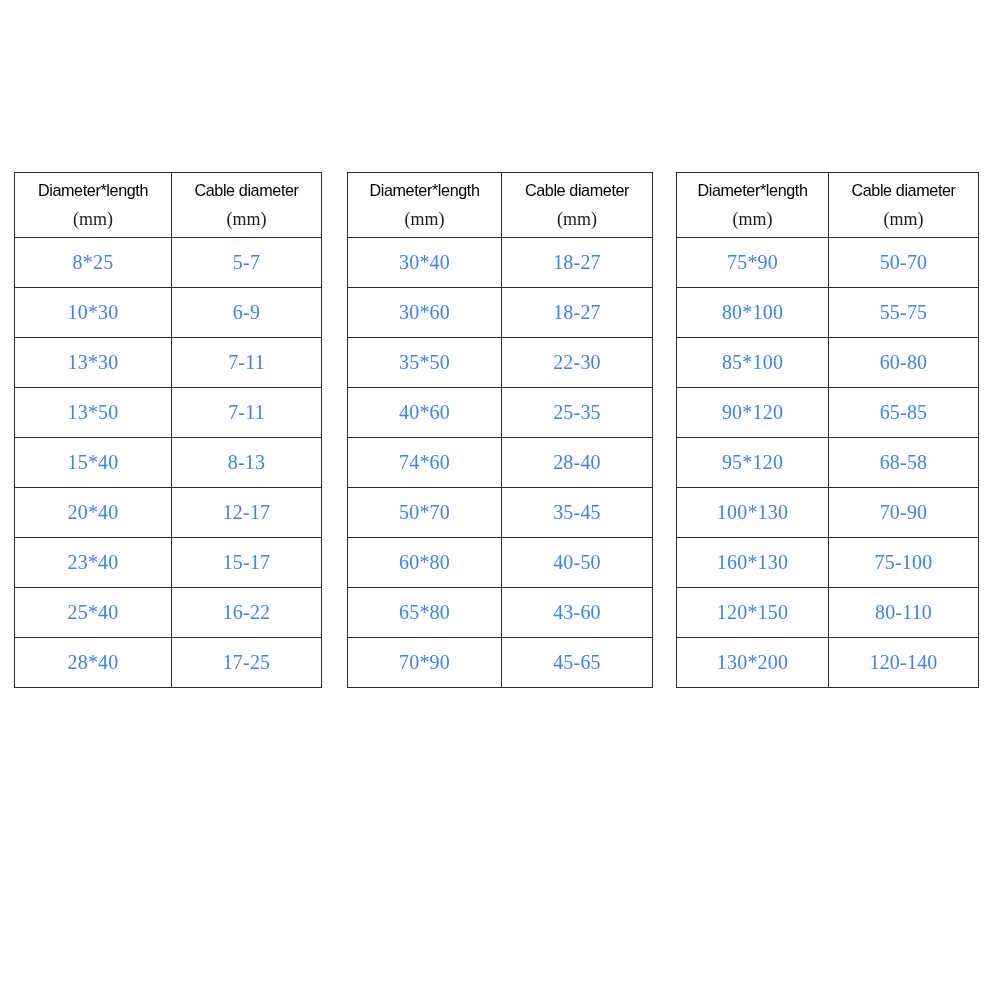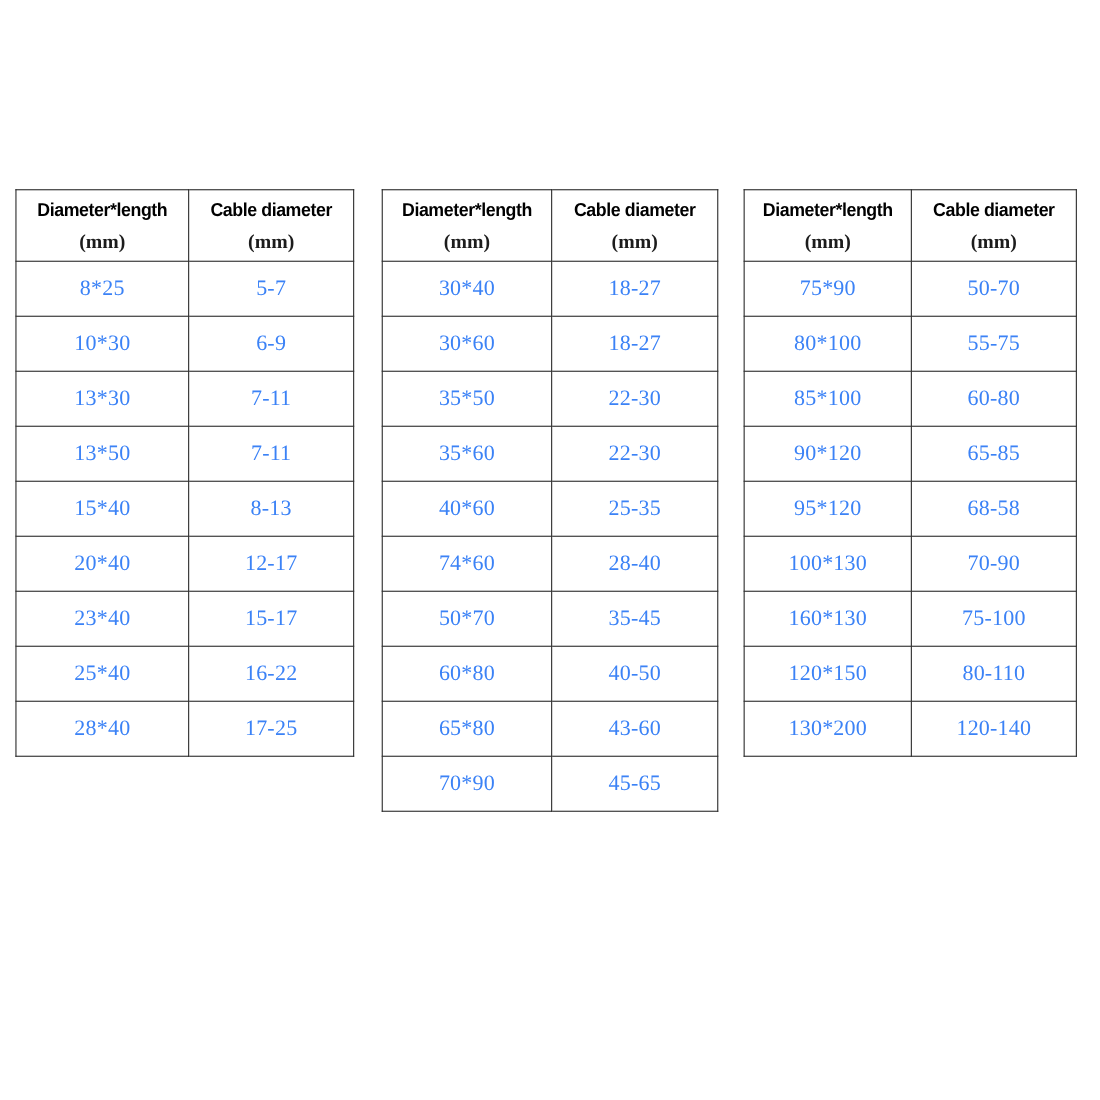--- a/index.html
+++ b/index.html
@@ -35,21 +35,21 @@
     border: 1.6px solid #2b2b2b;
     text-align: center;
     vertical-align: middle;
     padding: 0;
     background: #ffffff;
   }
 
   
   .spec-table th {
     height: 64px;
-    font-weight: bold;
+    font-weight: normal;
     line-height: 1.12;
   }
   .hdr-main {
     display: block;
     font-family: "Liberation Sans", sans-serif;
     font-size: 17px;
     letter-spacing: -0.4px;
     color: #000000;
     transform: scaleX(0.95);
   }
@@ -169,24 +169,20 @@
         </tr>
       <tr>
           <td>30*60</td>
           <td>18-27</td>
         </tr>
       <tr>
           <td>35*50</td>
           <td>22-30</td>
         </tr>
       <tr>
-          <td>35*60</td>
-          <td>22-30</td>
-        </tr>
-      <tr>
           <td>40*60</td>
           <td>25-35</td>
         </tr>
       <tr>
           <td>74*60</td>
           <td>28-40</td>
         </tr>
       <tr>
           <td>50*70</td>
           <td>35-45</td>

